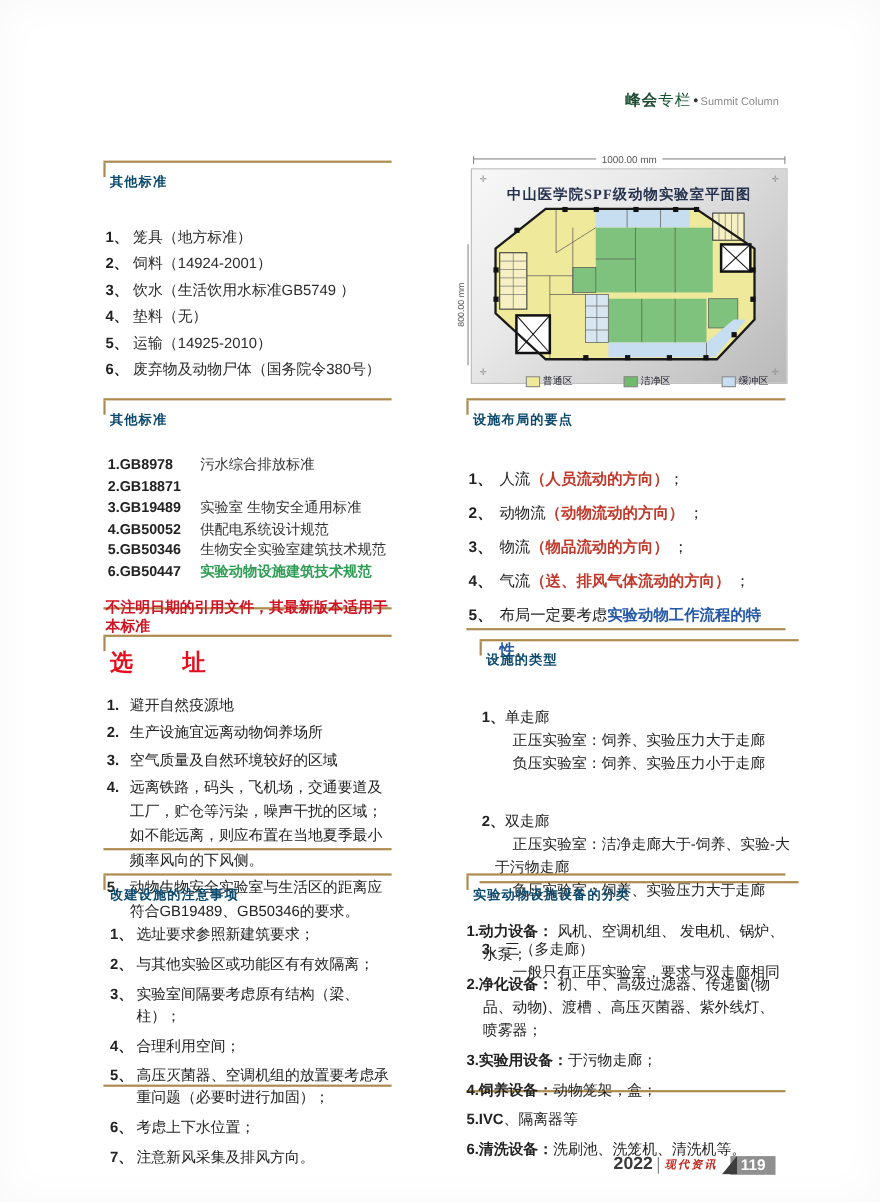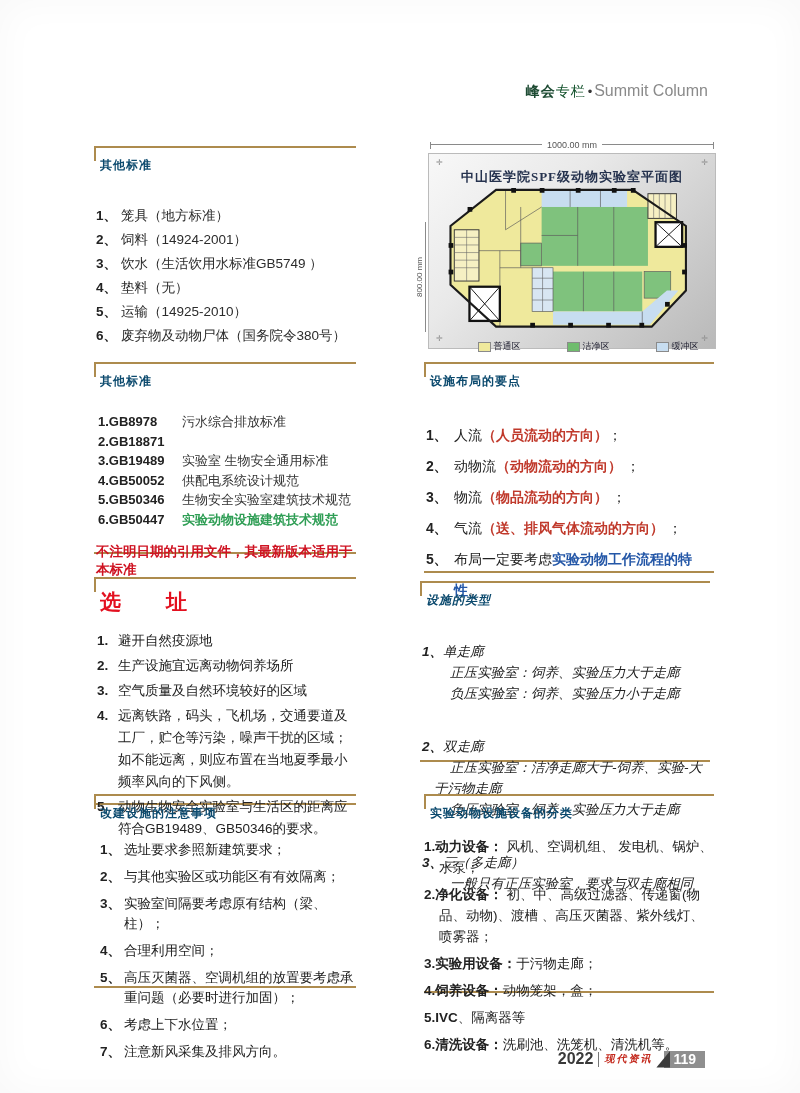--- a/index.html
+++ b/index.html
@@ -4,21 +4,21 @@
 <style>
   html,body{margin:0;padding:0;background:#ffffff;}
   .page{position:relative;width:800px;height:1093px;background:#fff;overflow:hidden;
         font-family:"Liberation Sans",sans-serif;color:#222;
         box-shadow:inset 0 0 40px rgba(0,0,0,0.03);}
   
   .hdr{position:absolute;top:82px;right:92px;font-size:13px;color:#555;}
   .hdr .zh-b{font-weight:bold;color:#1c4a32;font-size:14px;letter-spacing:1px;}
   .hdr .zh-n{color:#14532d;font-size:14px;letter-spacing:1px;}
   .hdr .dot{color:#333;margin:0 2px;}
-  .hdr .en{color:#8a8a8a;font-size:16px;}
+  .hdr .en{color:#8a8a8a;font-size:10px;}
   
   .sec{position:absolute;border-top:2px solid #ad8b4e;box-sizing:border-box;}
   .sec::before{content:'';position:absolute;left:0;top:0;width:2px;height:13px;background:#ad8b4e;}
   .sec.closed{border-bottom:2px solid #ad8b4e;}
   .sec h2{margin:9px 0 0 6px;font-size:12px;font-weight:bold;color:#0c4a6e;letter-spacing:1px;}
   .sec h2.red{color:#e3101f;font-size:21px;}
   ul.plain{list-style:none;margin:0;padding:0;}
   
   .nlist li{position:relative;padding-left:27px;line-height:24px;font-size:13.5px;color:#2b2b2b;}
   .nlist .num{position:absolute;left:2px;font-weight:bold;color:#222;}
@@ -251,32 +251,32 @@
     <h2>设施布局的要点</h2>
     <ul class="plain lpl" style="margin-top:30px;">
       <li><span class="num">1、</span><span>人流</span><span class="r">（人员流动的方向）</span><span>；</span></li>
       <li><span class="num">2、</span><span>动物流</span><span class="r">（动物流动的方向）</span><span> ；</span></li>
       <li><span class="num">3、</span><span>物流</span><span class="r">（物品流动的方向）</span><span> ；</span></li>
       <li><span class="num">4、</span><span>气流</span><span class="r">（送、排风气体流动的方向）</span><span> ；</span></li>
       <li><span class="num">5、</span><span>布局一定要考虑</span><span class="b">实验动物工作流程的特性</span><span>。</span></li>
     </ul>
   </div>
 
-  <div class="sec closed" style="left:94px;top:577px;width:262px;height:228px;">
+  <div class="sec closed" style="left:94px;top:577px;width:262px;height:196px;">
     <h2 class="red">选　　址</h2>
     <ul class="plain ssl" style="margin-top:14px;">
       <li><span class="num">1.</span><span>避开自然疫源地</span></li>
       <li><span class="num">2.</span><span>生产设施宜远离动物饲养场所</span></li>
       <li><span class="num">3.</span><span>空气质量及自然环境较好的区域</span></li>
       <li><span class="num">4.</span><span>远离铁路，码头，飞机场，交通要道及工厂，贮仓等污染，噪声干扰的区域；如不能远离，则应布置在当地夏季最小频率风向的下风侧。</span></li>
       <li><span class="num">5.</span><span>动物生物安全实验室与生活区的距离应符合GB19489、GB50346的要求。</span></li>
     </ul>
   </div>
 
-  <div class="sec closed" style="left:420px;top:581px;width:290px;height:181px;font-style:italic;">
+  <div class="sec closed" style="left:436px;top:581px;width:290px;height:222px;">
     <h2>设施的类型</h2>
     <div class="ftl" style="margin-top:10px;">
       <div class="ln n"><span class="num">1、</span><span>单走廊</span></div>
       <div class="ln i"><span>正压实验室：饲养、实验压力大于走廊</span></div>
       <div class="ln i"><span>负压实验室：饲养、实验压力小于走廊</span></div>
       <div class="ln n"><span class="num">2、</span><span>双走廊</span></div>
       <div class="ln i"><span>正压实验室：洁净走廊大于-饲养、实验-大</span></div>
       <div class="ln h"><span>于污物走廊</span></div>
       <div class="ln i"><span>负压实验室：饲养、实验压力大于走廊</span></div>
       <div class="ln n"><span class="num">3、</span><span>三（多走廊）</span></div>

